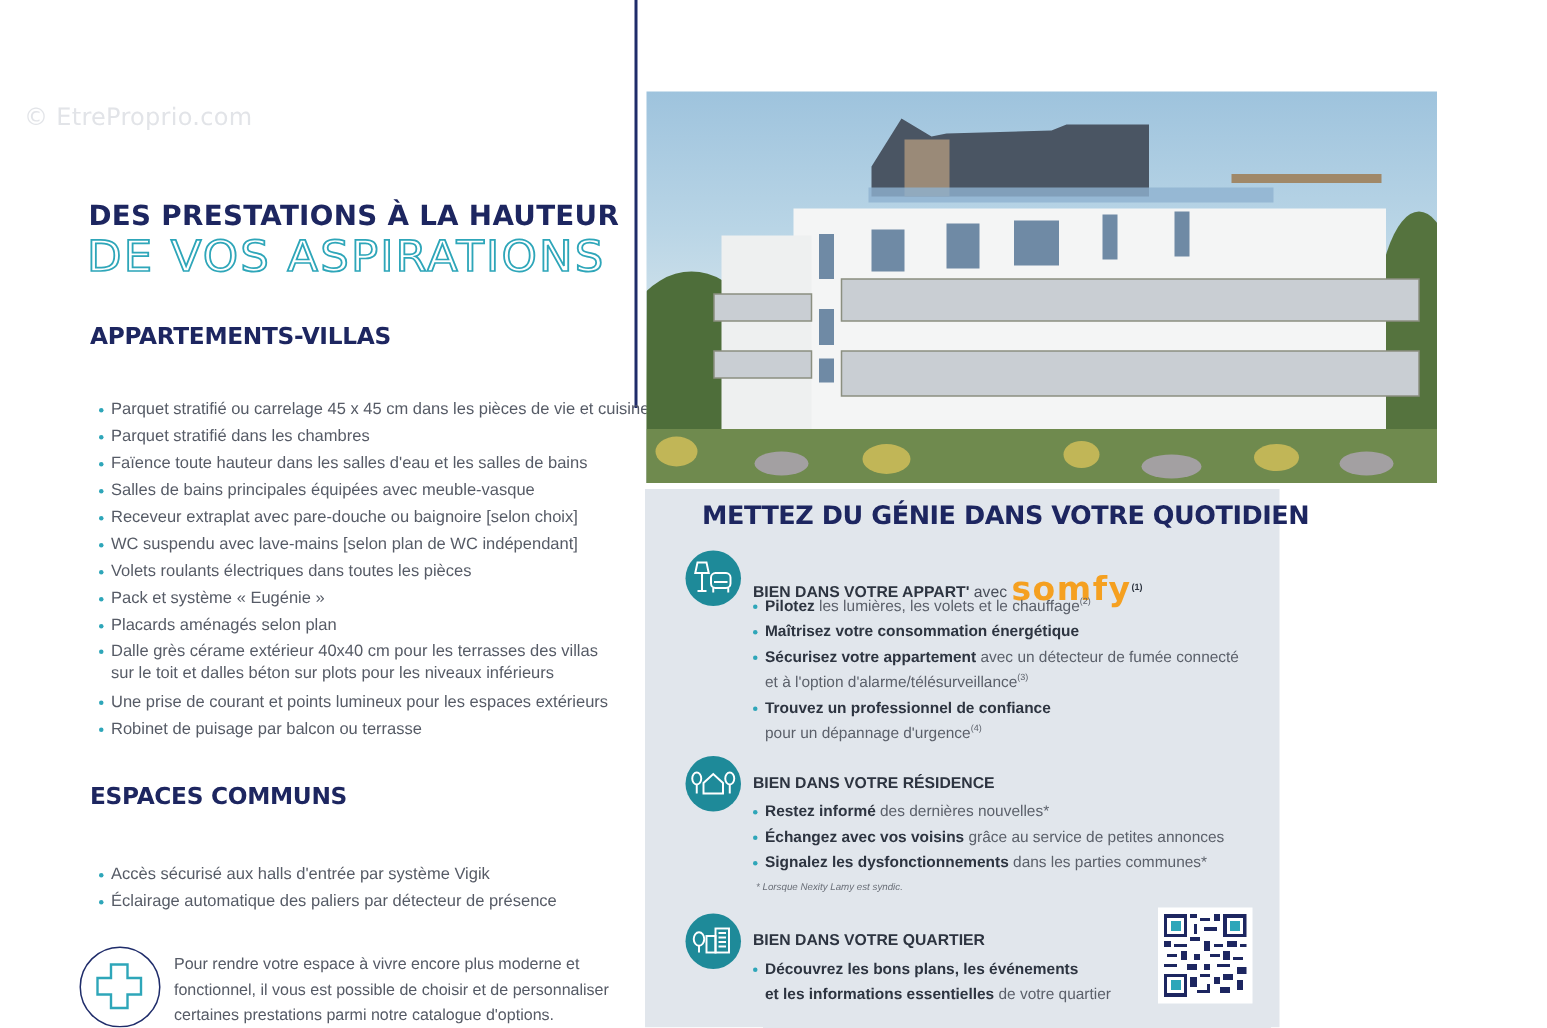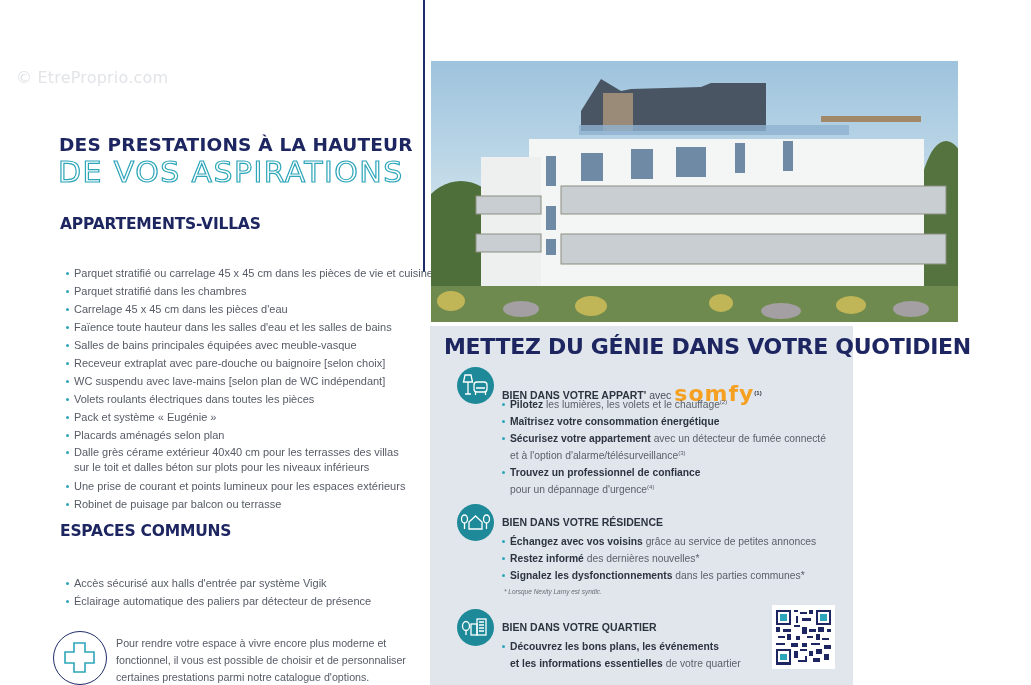--- a/index.html
+++ b/index.html
@@ -58,22 +58,22 @@
   
   .hero-photo {
     position: absolute; left: 431px; top: 61px; width: 527px; height: 261px; overflow: hidden;
     background: linear-gradient(180deg, #9ec3dd 0%, #b9d5e6 35%, #cde0ea 55%, #7b9a6a 75%, #5f7d44 100%);
   }
   .panel {
     position: absolute; left: 430px; top: 326px; width: 423px; height: 359px;
     background: #e1e6ec;
   }
   .panel-title {
-    position: absolute; left: 14px; top: 8px;
-    font-family: "DejaVu Sans", sans-serif; font-size: 22px; font-weight: bold;
+    position: absolute; left: 38px; top: 8px;
+    font-family: "DejaVu Sans", sans-serif; font-size: 17px; font-weight: bold;
     color: #1d2660; letter-spacing: -0.3px; white-space: nowrap;
   }
   .feature { position: absolute; left: 27px; }
   .feature-icon {
     position: absolute; left: 0; top: 0; width: 37px; height: 37px;
     border-radius: 50%; background: #1e8a99;
   }
   .feature-heading {
     position: absolute; left: 45px; top: 12px; white-space: nowrap;
     font-size: 10.5px; font-weight: bold; color: #2d3440;
@@ -110,21 +110,20 @@
 <div class="watermark">© EtreProprio.com</div>
 <div class="divider-line"></div>
 
 <div class="title-1">DES PRESTATIONS À LA HAUTEUR</div>
 <div class="title-2">DE VOS ASPIRATIONS</div>
 
 <div class="section-heading" style="top:215px;">APPARTEMENTS-VILLAS</div>
 <ul class="bullet-list" style="top:236px;">
   <li>Parquet stratifié ou carrelage 45 x 45 cm dans les pièces de vie et cuisine</li>
   <li>Parquet stratifié dans les chambres</li>
-  <li>Carrelage 45 x 45 cm dans les pièces d'eau</li>
   <li>Faïence toute hauteur dans les salles d'eau et les salles de bains</li>
   <li>Salles de bains principales équipées avec meuble-vasque</li>
   <li>Receveur extraplat avec pare-douche ou baignoire [selon choix]</li>
   <li>WC suspendu avec lave-mains [selon plan de WC indépendant]</li>
   <li>Volets roulants électriques dans toutes les pièces</li>
   <li>Pack et système « Eugénie »</li>
   <li>Placards aménagés selon plan</li>
   <li class="two-line">Dalle grès cérame extérieur 40x40 cm pour les terrasses des villas sur le toit et dalles béton sur plots pour les niveaux inférieurs</li>
   <li>Une prise de courant et points lumineux pour les espaces extérieurs</li>
   <li>Robinet de puisage par balcon ou terrasse</li>
@@ -224,22 +223,22 @@
       <svg width="37" height="37" viewBox="0 0 37 37" fill="none" stroke="#fff" stroke-width="1.3">
         <ellipse cx="7.5" cy="15" rx="3" ry="4"></ellipse>
           <path d="M7.5 19 V25"></path>
         <path d="M12 25 V18 L18.5 12 L25 18 V25 Z"></path>
         <ellipse cx="29.5" cy="15" rx="3" ry="4"></ellipse>
           <path d="M29.5 19 V25"></path>
       </svg>
     </div>
     <div class="feature-heading">BIEN DANS VOTRE RÉSIDENCE</div>
     <ul class="feature-list" style="top:29px;">
+      <li><b>Restez informé</b><span> des dernières nouvelles*</span></li>
       <li><b>Échangez avec vos voisins</b><span> grâce au service de petites annonces</span></li>
-      <li><b>Restez informé</b><span> des dernières nouvelles*</span></li>
       <li><b>Signalez les dysfonctionnements</b><span> dans les parties communes*</span></li>
     </ul>
   </div>
   <div class="footnote">* Lorsque Nexity Lamy est syndic.</div>
 
   <div class="feature" style="top:283px;">
     <div class="feature-icon">
       <svg width="37" height="37" viewBox="0 0 37 37" fill="none" stroke="#fff" stroke-width="1.3">
         <ellipse cx="9" cy="17" rx="3.5" ry="4.5"></ellipse>
           <path d="M9 21.5 V26"></path>

